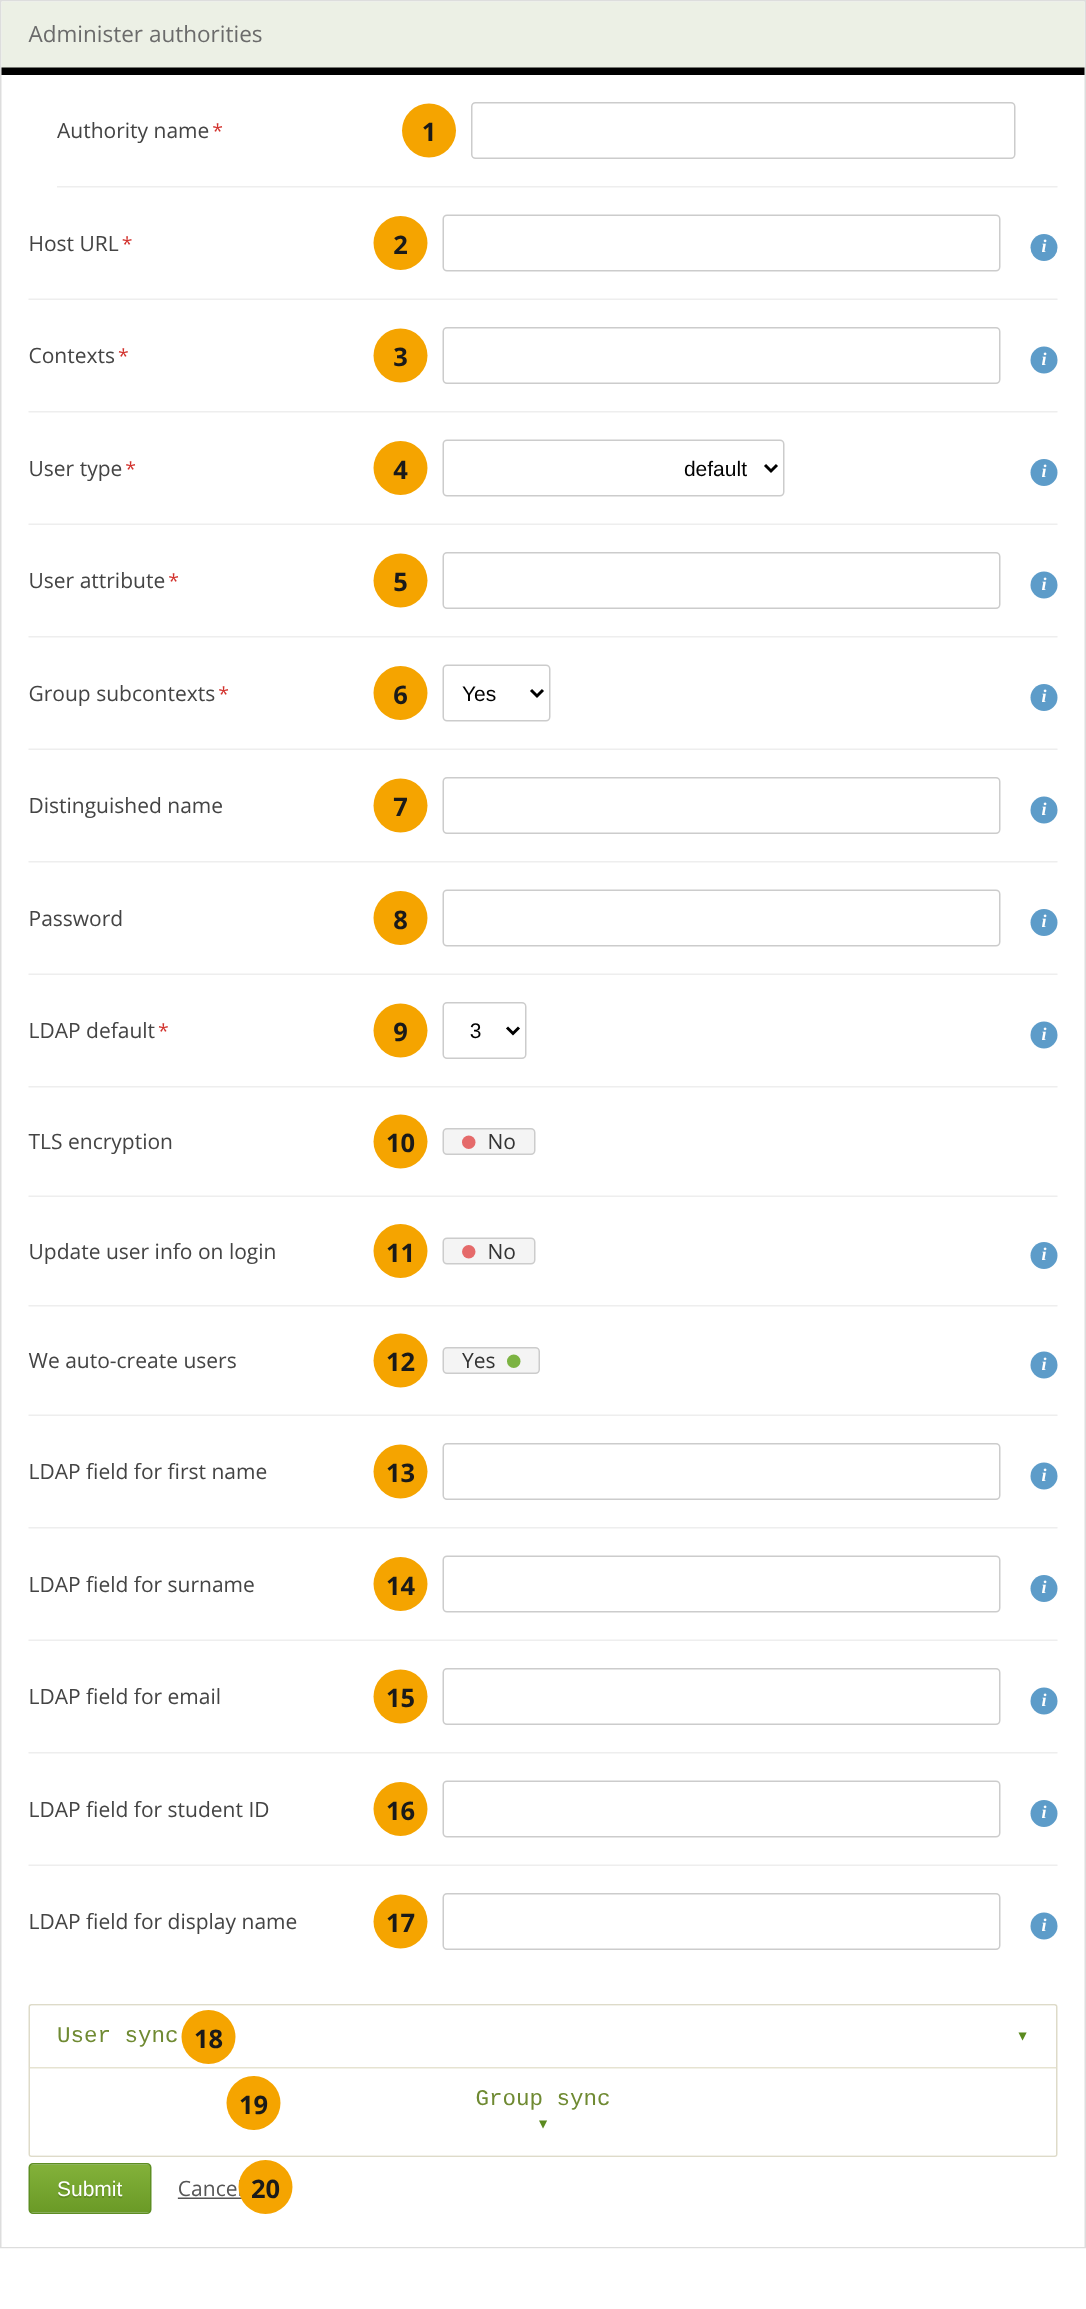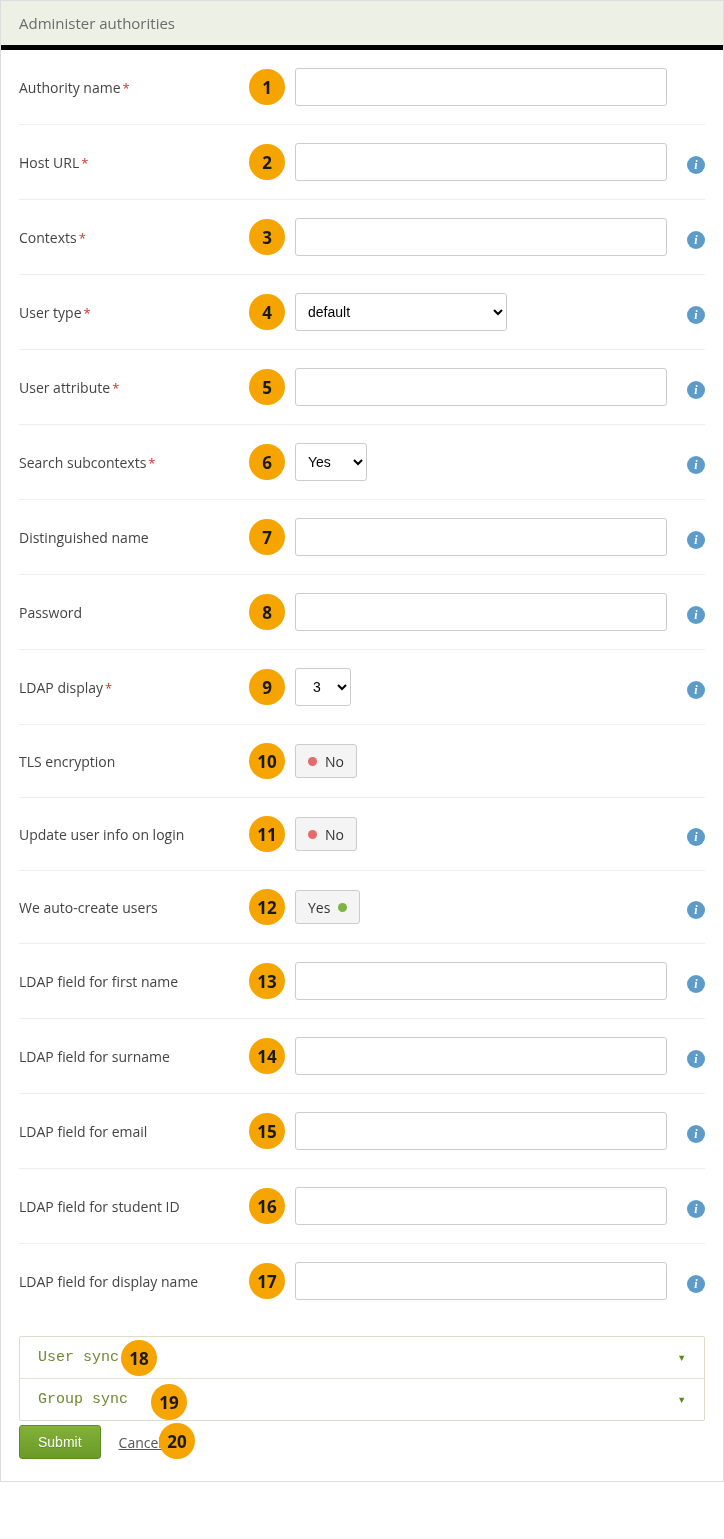--- a/index.html
+++ b/index.html
@@ -25,21 +25,21 @@
   .panel-body {
     padding: 18px 18px 22px 18px;
   }
   .form-row {
     display: flex;
     align-items: center;
     padding: 18px 0;
     border-bottom: 1px solid #eee;
     position: relative;
   }
-  .form-row:first-child { padding-top: 0; }
+  .form-row:first-child { padding-top: 0; margin-left: 19px; }
   .label-col {
     width: 230px;
     flex: 0 0 230px;
     padding-right: 10px;
     color: #444;
     font-size: 14px;
   }
   .req { color: #d2322d; margin-left: 2px; font-size: 13px; }
   .num {
     flex: 0 0 36px;
@@ -71,27 +71,27 @@
     background: #fff;
   }
   select.sel {
     height: 38px;
     border: 1px solid #ccc;
     border-radius: 3px;
     padding: 4px 8px;
     font-size: 14px;
     background: #fff;
   }
-  select.sel.wide { width: 212px; }
+  select.sel.wide { width: 228px; text-align: right; }
   select.sel.sm { width: 72px; }
   select.sel.xs { width: 56px; text-align: center;}
   .toggle {
     display: inline-flex;
     align-items: center;
-    height: 34px;
+    height: 18px;
     padding: 0 12px;
     border: 1px solid #ccc;
     border-radius: 3px;
     background: #f4f4f4;
     font-size: 14px;
     color: #333;
     gap: 8px;
     cursor: pointer;
   }
   .dot { width: 9px; height: 9px; border-radius: 50%; display: inline-block; }
@@ -128,21 +128,21 @@
   .accordion-item {
     display: flex;
     align-items: center;
     justify-content: space-between;
     padding: 12px 18px;
     background: #fff;
     color: #6f8a32;
     font-size: 15px;
     cursor: pointer;
   }
-  .accordion-item + .accordion-item { border-top: 1px solid #e6e3d1; }
+  .accordion-item + .accordion-item { border-top: 1px solid #e6e3d1; flex-direction: column; }
   .chev {
     color: #5b8a1f;
     font-size: 14px;
   }
   .actions {
     margin-top: 4px;
     display: flex;
     align-items: center;
     gap: 18px;
   }
@@ -234,21 +234,21 @@
       </div>
       <div class="num">5</div>
       <div class="control-col">
         <input class="text-input" type="text" value="" style="">
       </div>
       <div class="info-col"><span class="info-icon">i</span></div>
     </div>
 
     <div class="form-row">
       <div class="label-col">
-        <span>Search subcontexts</span><span class="req">*</span>
+        <span>Group subcontexts</span><span class="req">*</span>
       </div>
       <div class="num">6</div>
       <div class="control-col">
         <select class="sel sm">
           <option>Yes</option>
         </select>
       </div>
       <div class="info-col"><span class="info-icon">i</span></div>
     </div>
 
@@ -269,21 +269,21 @@
       </div>
       <div class="num">8</div>
       <div class="control-col">
         <input class="text-input" type="password" value="" style="">
       </div>
       <div class="info-col"><span class="info-icon">i</span></div>
     </div>
 
     <div class="form-row">
       <div class="label-col">
-        <span>LDAP display</span><span class="req">*</span>
+        <span>LDAP default</span><span class="req">*</span>
       </div>
       <div class="num">9</div>
       <div class="control-col">
         <select class="sel xs">
           <option>3</option>
         </select>
       </div>
       <div class="info-col"><span class="info-icon">i</span></div>
     </div>
 

